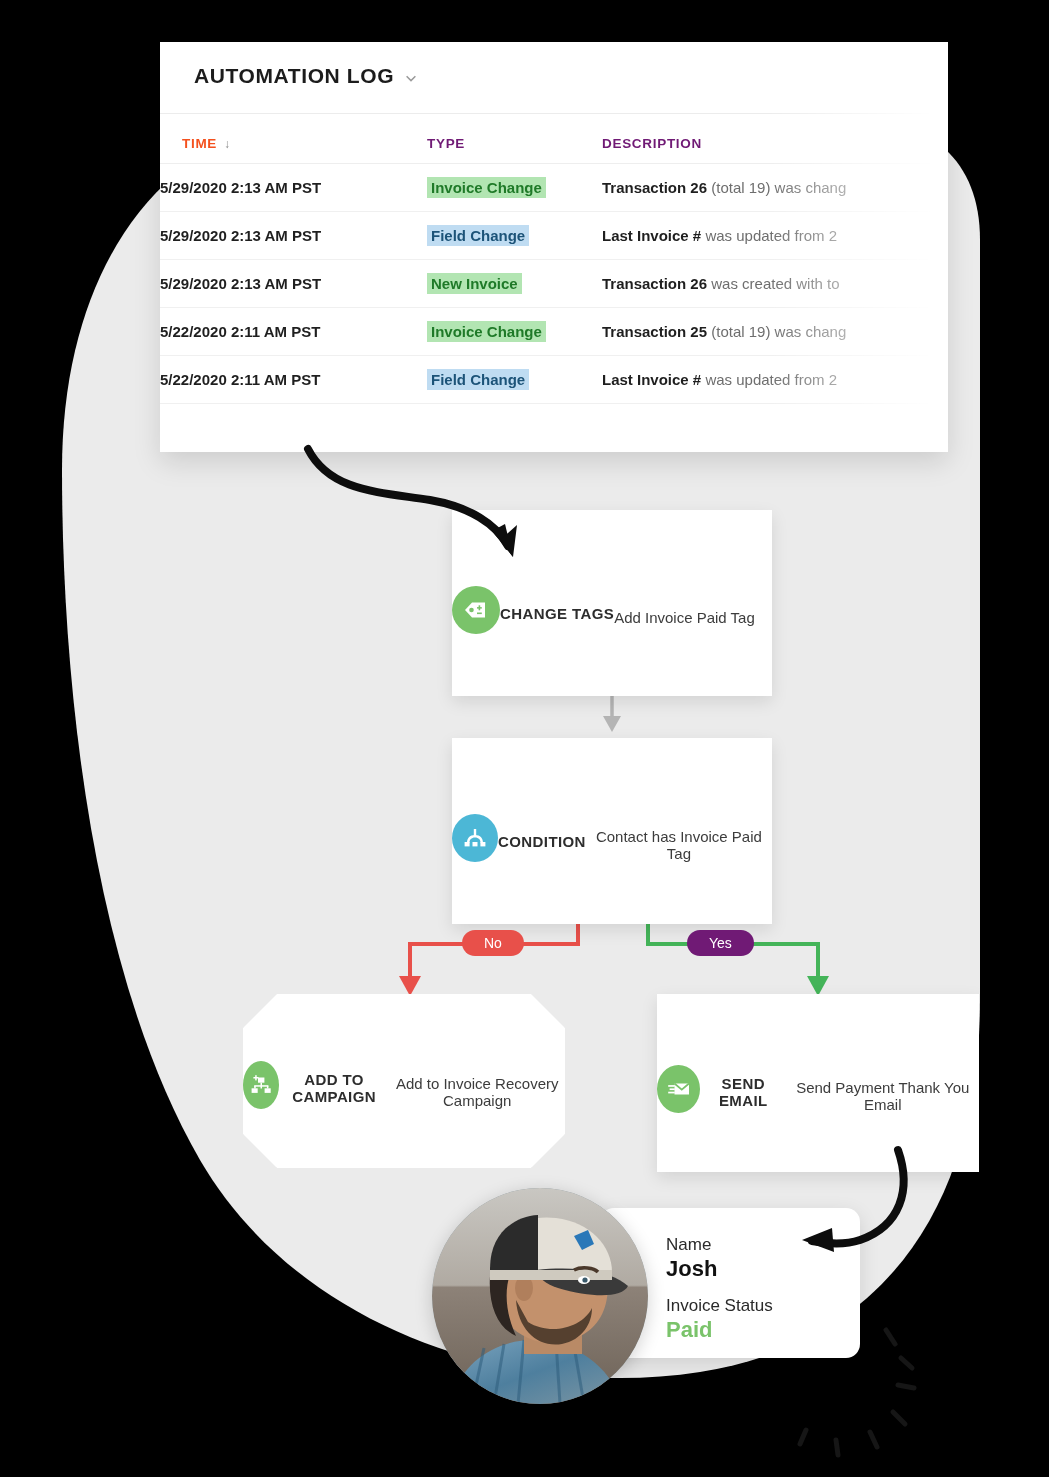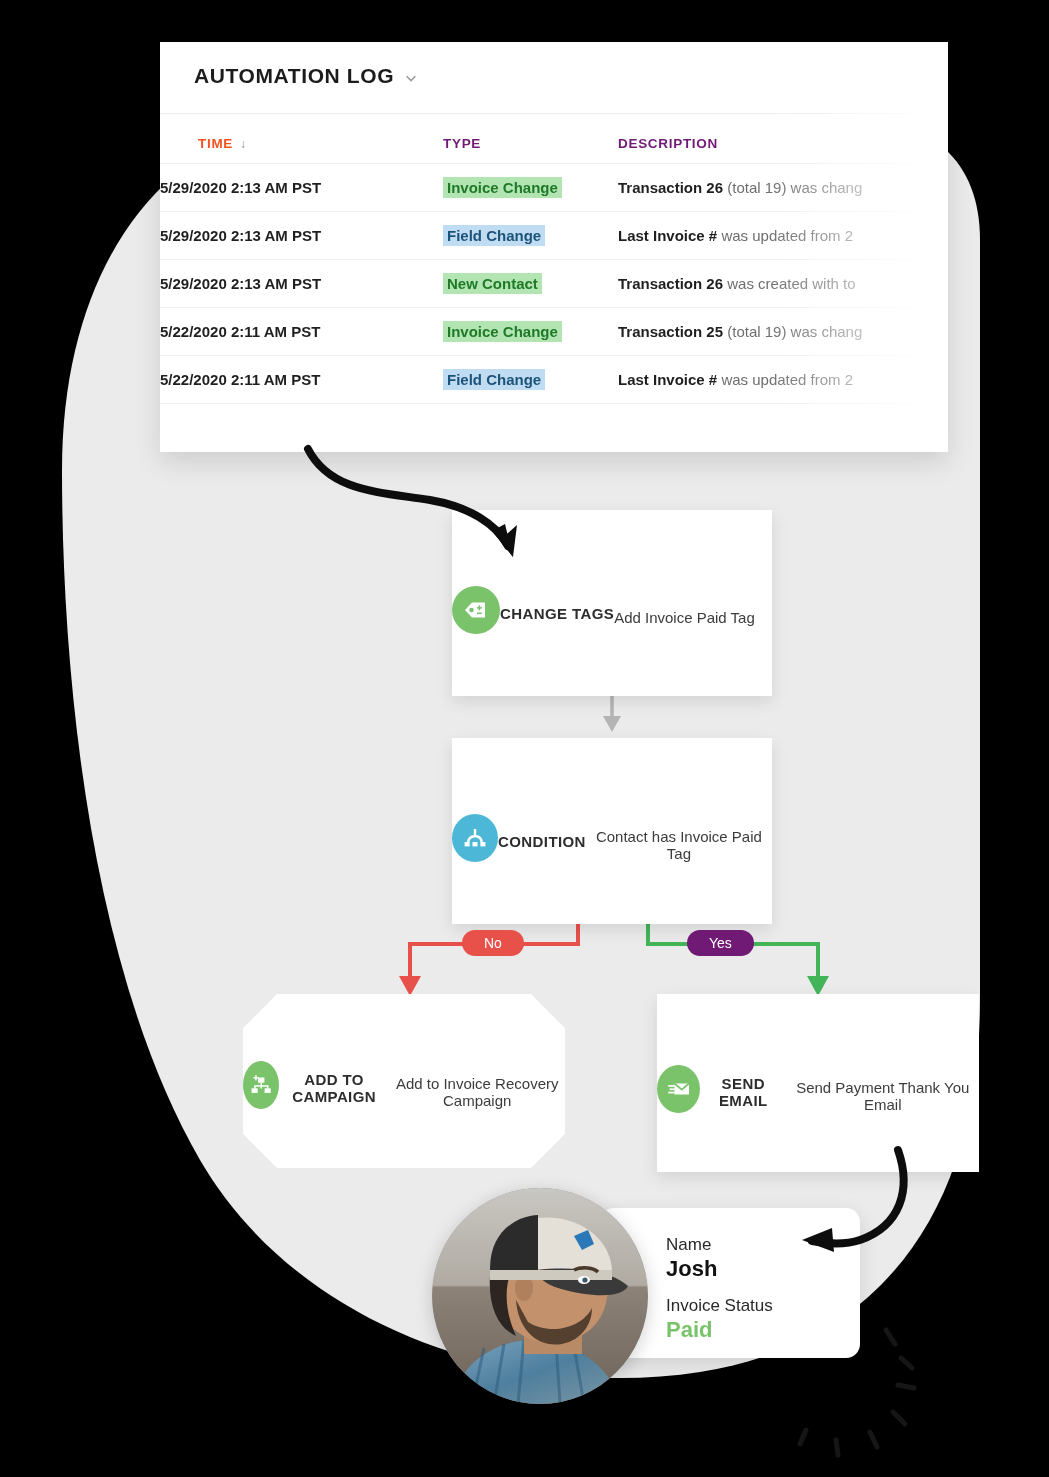--- a/index.html
+++ b/index.html
@@ -41,21 +41,21 @@
   }
 
   table#log-table { border-collapse: collapse; width: 100%; margin-top: 22px; }
   table#log-table th {
     text-align: left;
     font-size: 13.5px; font-weight: 700; letter-spacing: .7px;
     color: #701a75;
     padding: 0 0 12px 0;
     border-bottom: 1px solid #eeeeee;
   }
-  table#log-table th.time-h { color:#f4511e; padding-left:38px; width: 245px;}
+  table#log-table th.time-h { color:#f4511e; padding-left:22px; width: 245px;}
   table#log-table th.type-h { width: 175px; }
   .sort-arrow { display:inline-block; margin-left:7px; color:#8a8a8a; font-size:12px; font-weight:400;}
   table#log-table td {
     font-size: 15px; color:#1f1f1f;
     padding: 13px 0 13px 0;
     border-bottom: 1px solid #f0f0f0;
     white-space: nowrap;
   }
   td.c-time { padding-left:42px; font-weight:700; }
   td.c-type span.badge {
@@ -197,21 +197,21 @@
           <td class="c-type"><span class="badge green">Invoice Change</span></td>
           <td class="c-desc"><span class="desc-inner"><b>Transaction 26</b> (total 19) was chang</span></td>
         </tr>
         <tr>
           <td class="c-time">5/29/2020 2:13 AM PST</td>
           <td class="c-type"><span class="badge blue">Field Change</span></td>
           <td class="c-desc"><span class="desc-inner"><b>Last Invoice #</b> was updated from 2</span></td>
         </tr>
         <tr>
           <td class="c-time">5/29/2020 2:13 AM PST</td>
-          <td class="c-type"><span class="badge green">New Contact</span></td>
+          <td class="c-type"><span class="badge green">New Invoice</span></td>
           <td class="c-desc"><span class="desc-inner"><b>Transaction 26</b> was created with to</span></td>
         </tr>
         <tr>
           <td class="c-time">5/22/2020 2:11 AM PST</td>
           <td class="c-type"><span class="badge green">Invoice Change</span></td>
           <td class="c-desc"><span class="desc-inner"><b>Transaction 25</b> (total 19) was chang</span></td>
         </tr>
         <tr>
           <td class="c-time">5/22/2020 2:11 AM PST</td>
           <td class="c-type"><span class="badge blue">Field Change</span></td>

